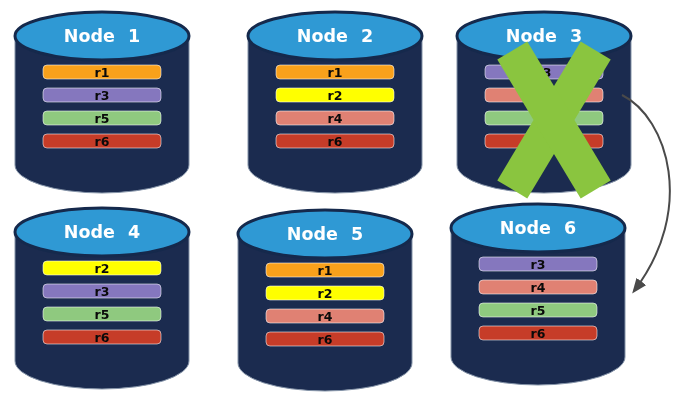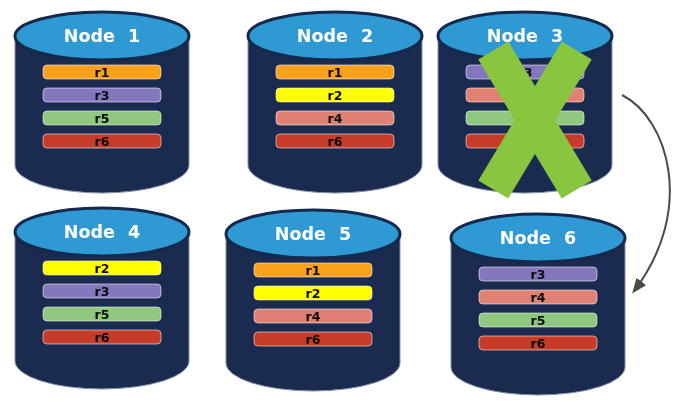--- a/index.html
+++ b/index.html
@@ -1,24 +1,24 @@
 <!DOCTYPE html>
 <html><head>
 <meta charset="utf-8">
 <style>
   html,body{margin:0;padding:0;background:#ffffff;}
   body{width:676px;height:402px;overflow:hidden;font-family:"DejaVu Sans",sans-serif;}
   .canvas{position:relative;width:676px;height:402px;background:#ffffff;}
   .node{position:absolute;width:180px;height:190px;}
   .n0{left:12px;top:8px}
   .n1{left:245px;top:8px}
-  .n2{left:435px;top:8px}
+  .n2{left:454px;top:8px}
   .n3{left:12px;top:204px}
-  .n4{left:223px;top:206px}
-  .n5{left:448px;top:210px}
+  .n4{left:235px;top:206px}
+  .n5{left:448px;top:200px}
   .node svg{overflow:visible;display:block;}
   .node-title{font-family:"DejaVu Sans",sans-serif;font-weight:bold;word-spacing:7px;}
   .record-label{font-family:"DejaVu Sans",sans-serif;font-weight:bold;}
   .overlay{position:absolute;left:0;top:0;pointer-events:none;}
 </style>
 </head>
 <body>
 
 <div class="canvas" id="canvas">
   <div class="node n0">

